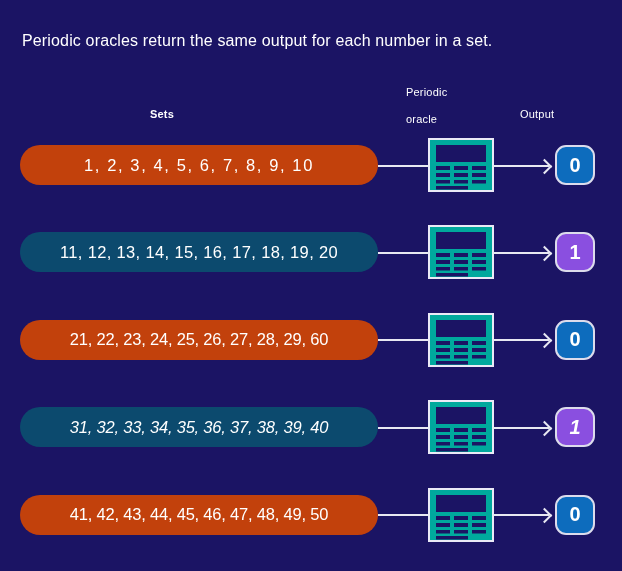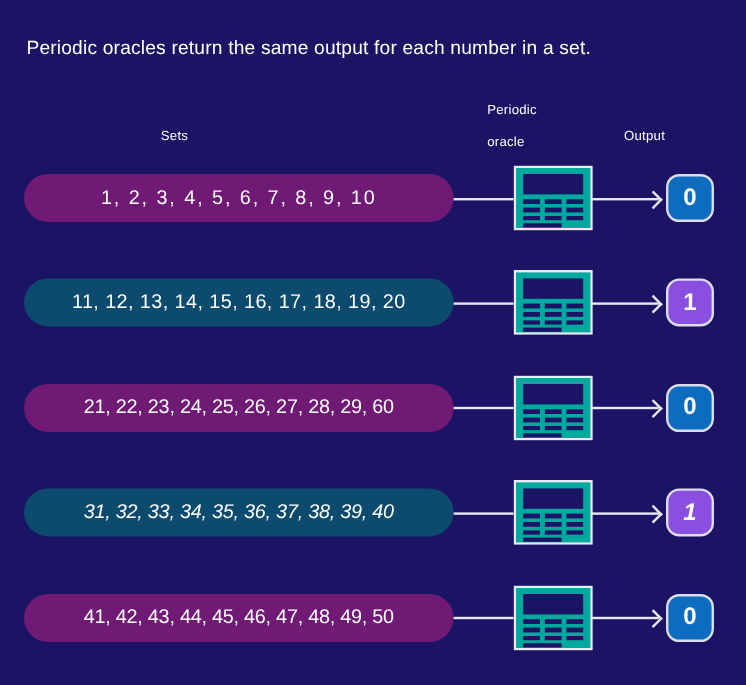--- a/index.html
+++ b/index.html
@@ -34,23 +34,24 @@
 
   
   .col-header {
     position: absolute;
     font-size: 11px;
     color: #ffffff;
     white-space: nowrap;
     letter-spacing: 0.2px;
   }
   #hdr-sets {
-    left: 134px;
+    left: 150px;
     width: 110px;
     top: 108px;
+    font-weight: bold;
   }
   #hdr-oracle {
     left: 406px;
     width: 110px;
     top: 79px;
     line-height: 27px;
   }
   #hdr-output {
     left: 520px;
     width: 110px;
@@ -74,21 +75,21 @@
     height: 40px;
     border-radius: 20px;
     box-sizing: border-box;
     display: flex;
     align-items: center;
     justify-content: center;
     color: #ffffff;
     font-size: 16.5px;
     white-space: nowrap;
   }
-  .set-pill.blue   { background: #701a75; }
+  .set-pill.blue   { background: #c2410c; }
   .set-pill.purple { background: #0c4a6e; }
 
   
   .set-pill.sp-wide   { letter-spacing: 1.6px; }
   .set-pill.sp-mid    { letter-spacing: 0.35px; }
   .set-pill.sp-tight  { letter-spacing: -0.2px; }
 
   
   .link-in {
     position: absolute;

